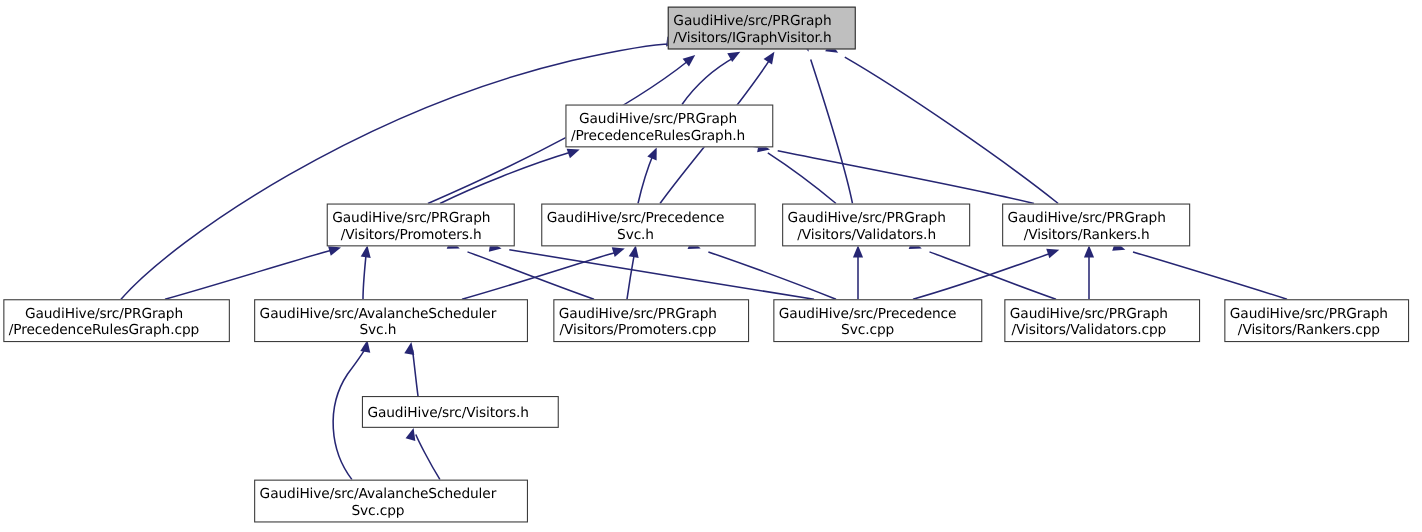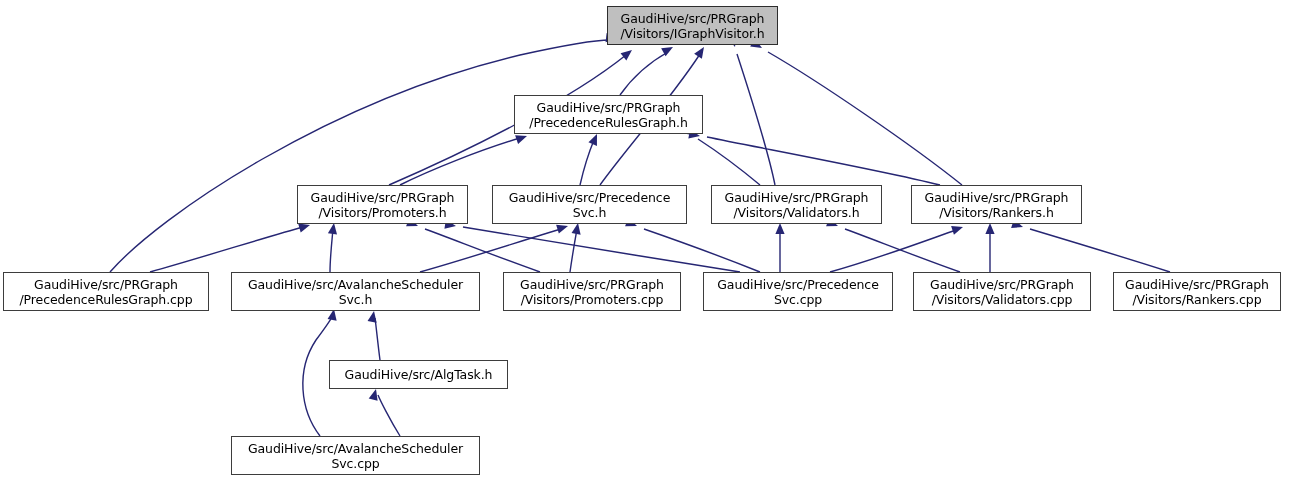--- a/index.html
+++ b/index.html
@@ -22,21 +22,21 @@
     width: 1293px;
     height: 484px;
   }
   .node-box {
     position: absolute;
     box-sizing: border-box;
     border: 1px solid #3d3d3d;
     background: #ffffff;
     display: flex;
     align-items: center;
-    justify-content: center;
+    justify-content: flex-start;
     text-align: center;
     font-size: 12.5px;
     line-height: 15px;
     color: #000000;
     letter-spacing: -0.1px;
     white-space: pre-line;
     z-index: 2;
   }
   .node-box.highlight {
     background: #bfbfbf;
@@ -172,17 +172,17 @@
       <div class="node-box" style="left: 231px; top: 272px; width: 249px; height: 39px;"><span class="node-label">GaudiHive/src/AvalancheScheduler
 Svc.h</span></div>
       <div class="node-box" style="left: 503px; top: 272px; width: 178px; height: 39px;"><span class="node-label">GaudiHive/src/PRGraph
 /Visitors/Promoters.cpp</span></div>
       <div class="node-box" style="left: 703px; top: 272px; width: 190px; height: 39px;"><span class="node-label">GaudiHive/src/Precedence
 Svc.cpp</span></div>
       <div class="node-box" style="left: 913px; top: 272px; width: 178px; height: 39px;"><span class="node-label">GaudiHive/src/PRGraph
 /Visitors/Validators.cpp</span></div>
       <div class="node-box" style="left: 1113px; top: 272px; width: 168px; height: 39px;"><span class="node-label">GaudiHive/src/PRGraph
 /Visitors/Rankers.cpp</span></div>
-      <div class="node-box" style="left: 329px; top: 360px; width: 179px; height: 29px;"><span class="node-label">GaudiHive/src/AlgTask.h</span></div>
+      <div class="node-box" style="left: 329px; top: 360px; width: 179px; height: 29px;"><span class="node-label">GaudiHive/src/Visitors.h</span></div>
       <div class="node-box" style="left: 231px; top: 436px; width: 249px; height: 39px;"><span class="node-label">GaudiHive/src/AvalancheScheduler
 Svc.cpp</span></div>
     </div>
 </div>
 
 </body></html>

